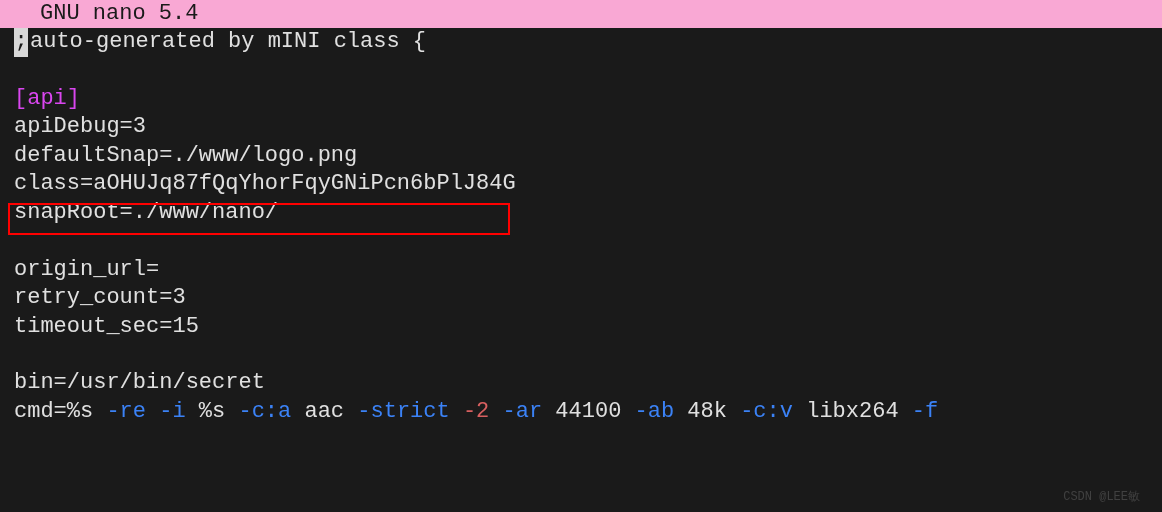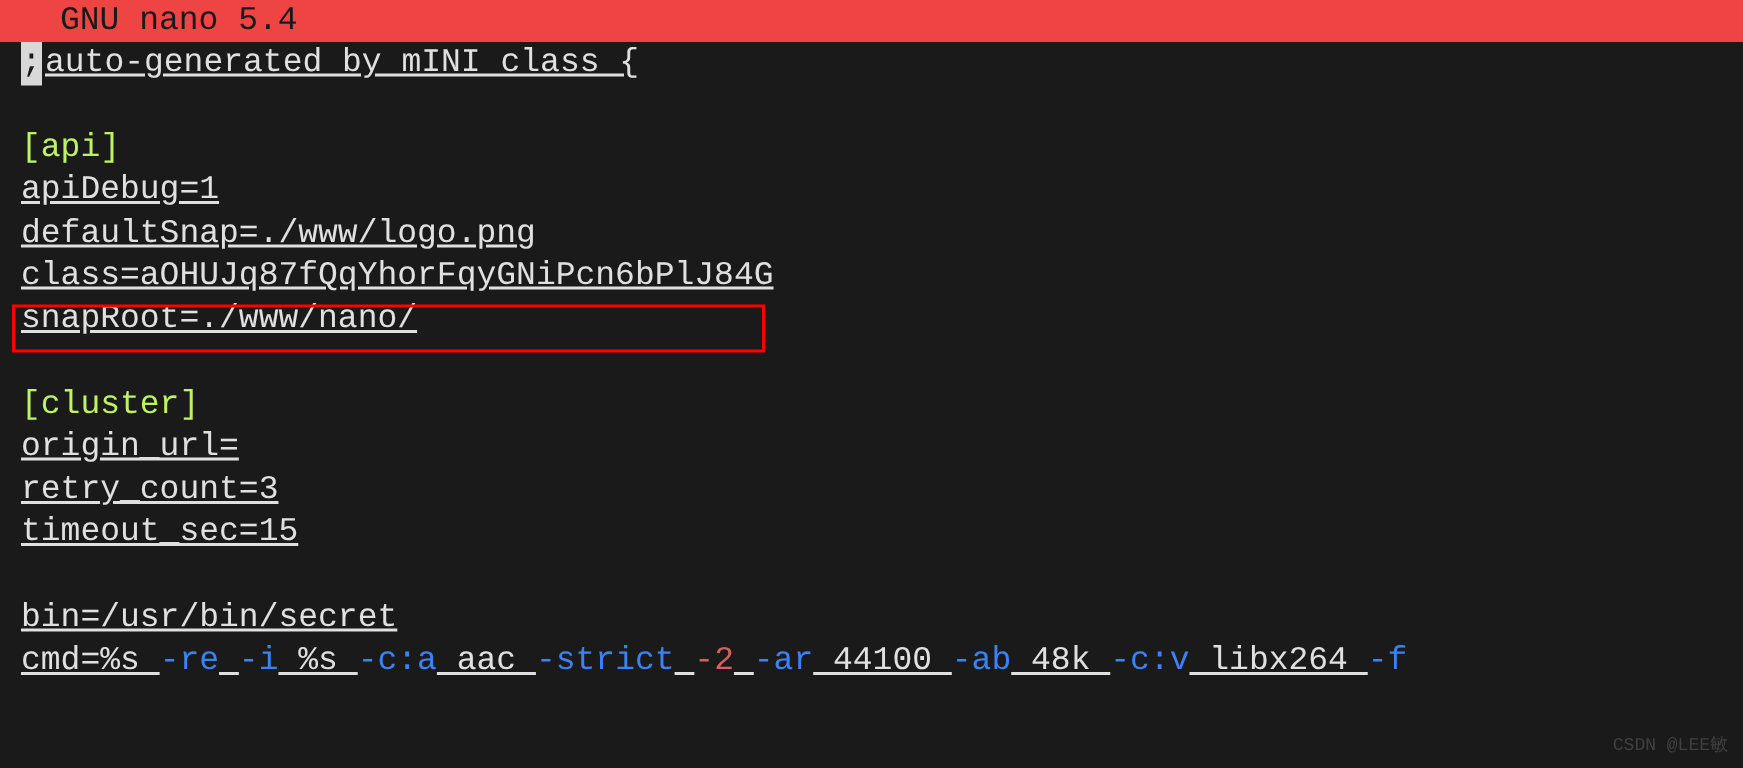--- a/index.html
+++ b/index.html
@@ -12,21 +12,21 @@
       color: #e0e0e0;
       font-family: 'Courier New', Consolas, monospace;
       font-size: 22px;
       line-height: 1.3;
       width: 1162px;
       height: 512px;
       overflow: hidden;
       position: relative;
     }
     .title-bar {
-      background: #ef4444;
+      background: #f9a8d4;
       color: #1a1a1a;
       padding: 2px 12px 2px 40px;
       font-size: 22px;
       height: 28px;
       display: flex;
       align-items: center;
     }
     .editor-content {
       padding: 0;
       background: #1a1a1a;
@@ -43,36 +43,36 @@
       padding-left: 14px;
     }
     .cursor-block {
       background: #d8d8d8;
       color: #1a1a1a;
       display: inline-block;
       width: 14px;
       text-align: center;
       margin-right: 2px;
     }
-    .txt-default { color: #e0e0e0; text-decoration: underline; }
-    .txt-green { color: #bef264; }
+    .txt-default { color: #e0e0e0; }
+    .txt-green { color: #d946ef; }
     .txt-cyan { color: #3b82f6; }
     .txt-red { color: #d75f5f; }
     .highlight-box {
       border: 2px solid #ff0000;
       position: absolute;
       top: 175px;
       left: 8px;
       width: 502px;
       height: 32px;
       pointer-events: none;
     }
     .watermark {
       position: absolute;
-      right: 10px;
+      right: 22px;
       bottom: 6px;
       color: #666;
       font-size: 12px;
       opacity: 0.5;
     }
     .blank-line {
       height: 28px;
     }
     .code-span {
       display: inline;
@@ -88,28 +88,27 @@
 <div class="editor-content">
 
   <div class="line-with-cursor">
     <span class="cursor-block">;</span>
     <span class="txt-default"> auto-generated by mINI class {</span>
   </div>
 
   <div class="blank-line"></div>
 
   <div class="line txt-green">[api]</div>
-  <div class="line txt-default">apiDebug=1</div>
+  <div class="line txt-default">apiDebug=3</div>
   <div class="line txt-default">defaultSnap=./www/logo.png</div>
   <div class="line txt-default">class=aOHUJq87fQqYhorFqyGNiPcn6bPlJ84G</div>
   <div class="line txt-default">snapRoot=./www/nano/</div>
 
   <div class="blank-line"></div>
 
-  <div class="line txt-green">[cluster]</div>
   <div class="line txt-default">origin_url=</div>
   <div class="line txt-default">retry_count=3</div>
   <div class="line txt-default">timeout_sec=15</div>
 
   <div class="blank-line"></div>
 
   <div class="line txt-default">bin=/usr/bin/secret</div>
   <div class="line"><span class="code-span txt-default">cmd=%s </span><span class="code-span txt-cyan">-re</span><span class="code-span txt-default"> </span><span class="code-span txt-cyan">-i</span><span class="code-span txt-default"> %s </span><span class="code-span txt-cyan">-c:a</span><span class="code-span txt-default"> aac </span><span class="code-span txt-cyan">-strict</span><span class="code-span txt-default"> </span><span class="code-span txt-red">-2</span><span class="code-span txt-default"> </span><span class="code-span txt-cyan">-ar</span><span class="code-span txt-default"> 44100 </span><span class="code-span txt-cyan">-ab</span><span class="code-span txt-default"> 48k </span><span class="code-span txt-cyan">-c:v</span><span class="code-span txt-default"> libx264 </span><span class="code-span txt-cyan">-f</span></div>
 
   <div class="highlight-box"></div>

